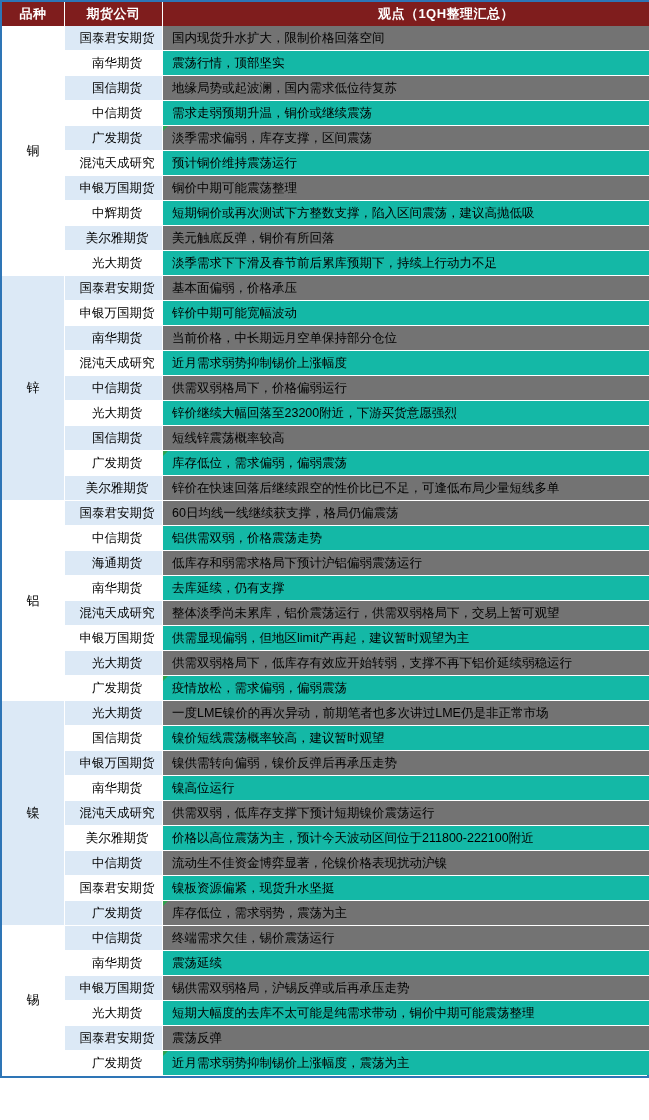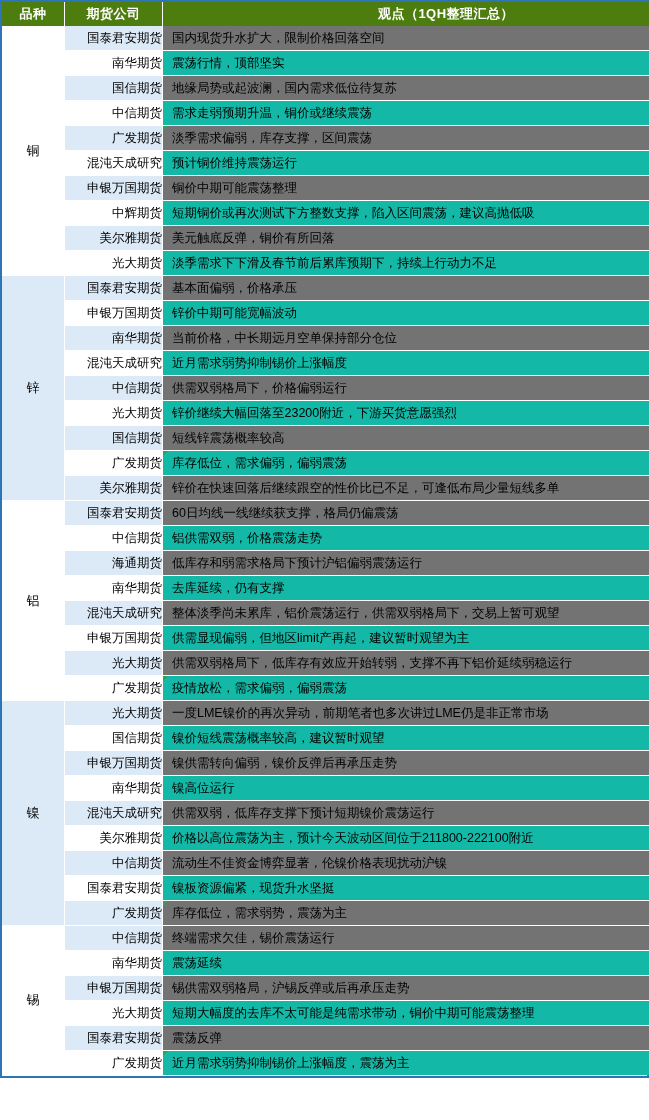--- a/index.html
+++ b/index.html
@@ -19,21 +19,21 @@
     border-top: 2px solid #2e75b6;
     border-bottom: 2px solid #2e75b6;
   }
   table.grid {
     border-collapse: collapse;
     width: 100%;
     table-layout: fixed;
   }
   
   thead th {
-    background: #4d7c0f;
+    background: #7f1d1d;
     color: #ffffff;
     font-size: 13px;
     font-weight: bold;
     height: 24px;
     padding: 0;
     border-right: 1px solid #ffffff;
     text-align: center;
     vertical-align: middle;
     letter-spacing: 0.5px;
   }
@@ -68,21 +68,21 @@
     white-space: nowrap;
     overflow: hidden;
   }
   td.kind {
     text-align: center;
     padding: 0;
     font-size: 13px;
     color: #000000;
     border-right: 1px solid #ffffff;
   }
-  td.company { text-align: right; padding-left: 7px; }
+  td.company { text-align: center; padding-left: 7px; }
   td.view { text-align: left; padding-left: 9px; }
 
   
   .band-a td.company { background: #dce9f6; }
   .band-a td.view { background: #737373; }
   .band-b td.company { background: #ffffff; }
   .band-b td.view { background: #14b8a6; }
   .kind-a { background: #ffffff; }
   .kind-b { background: #dce9f6; }
 

